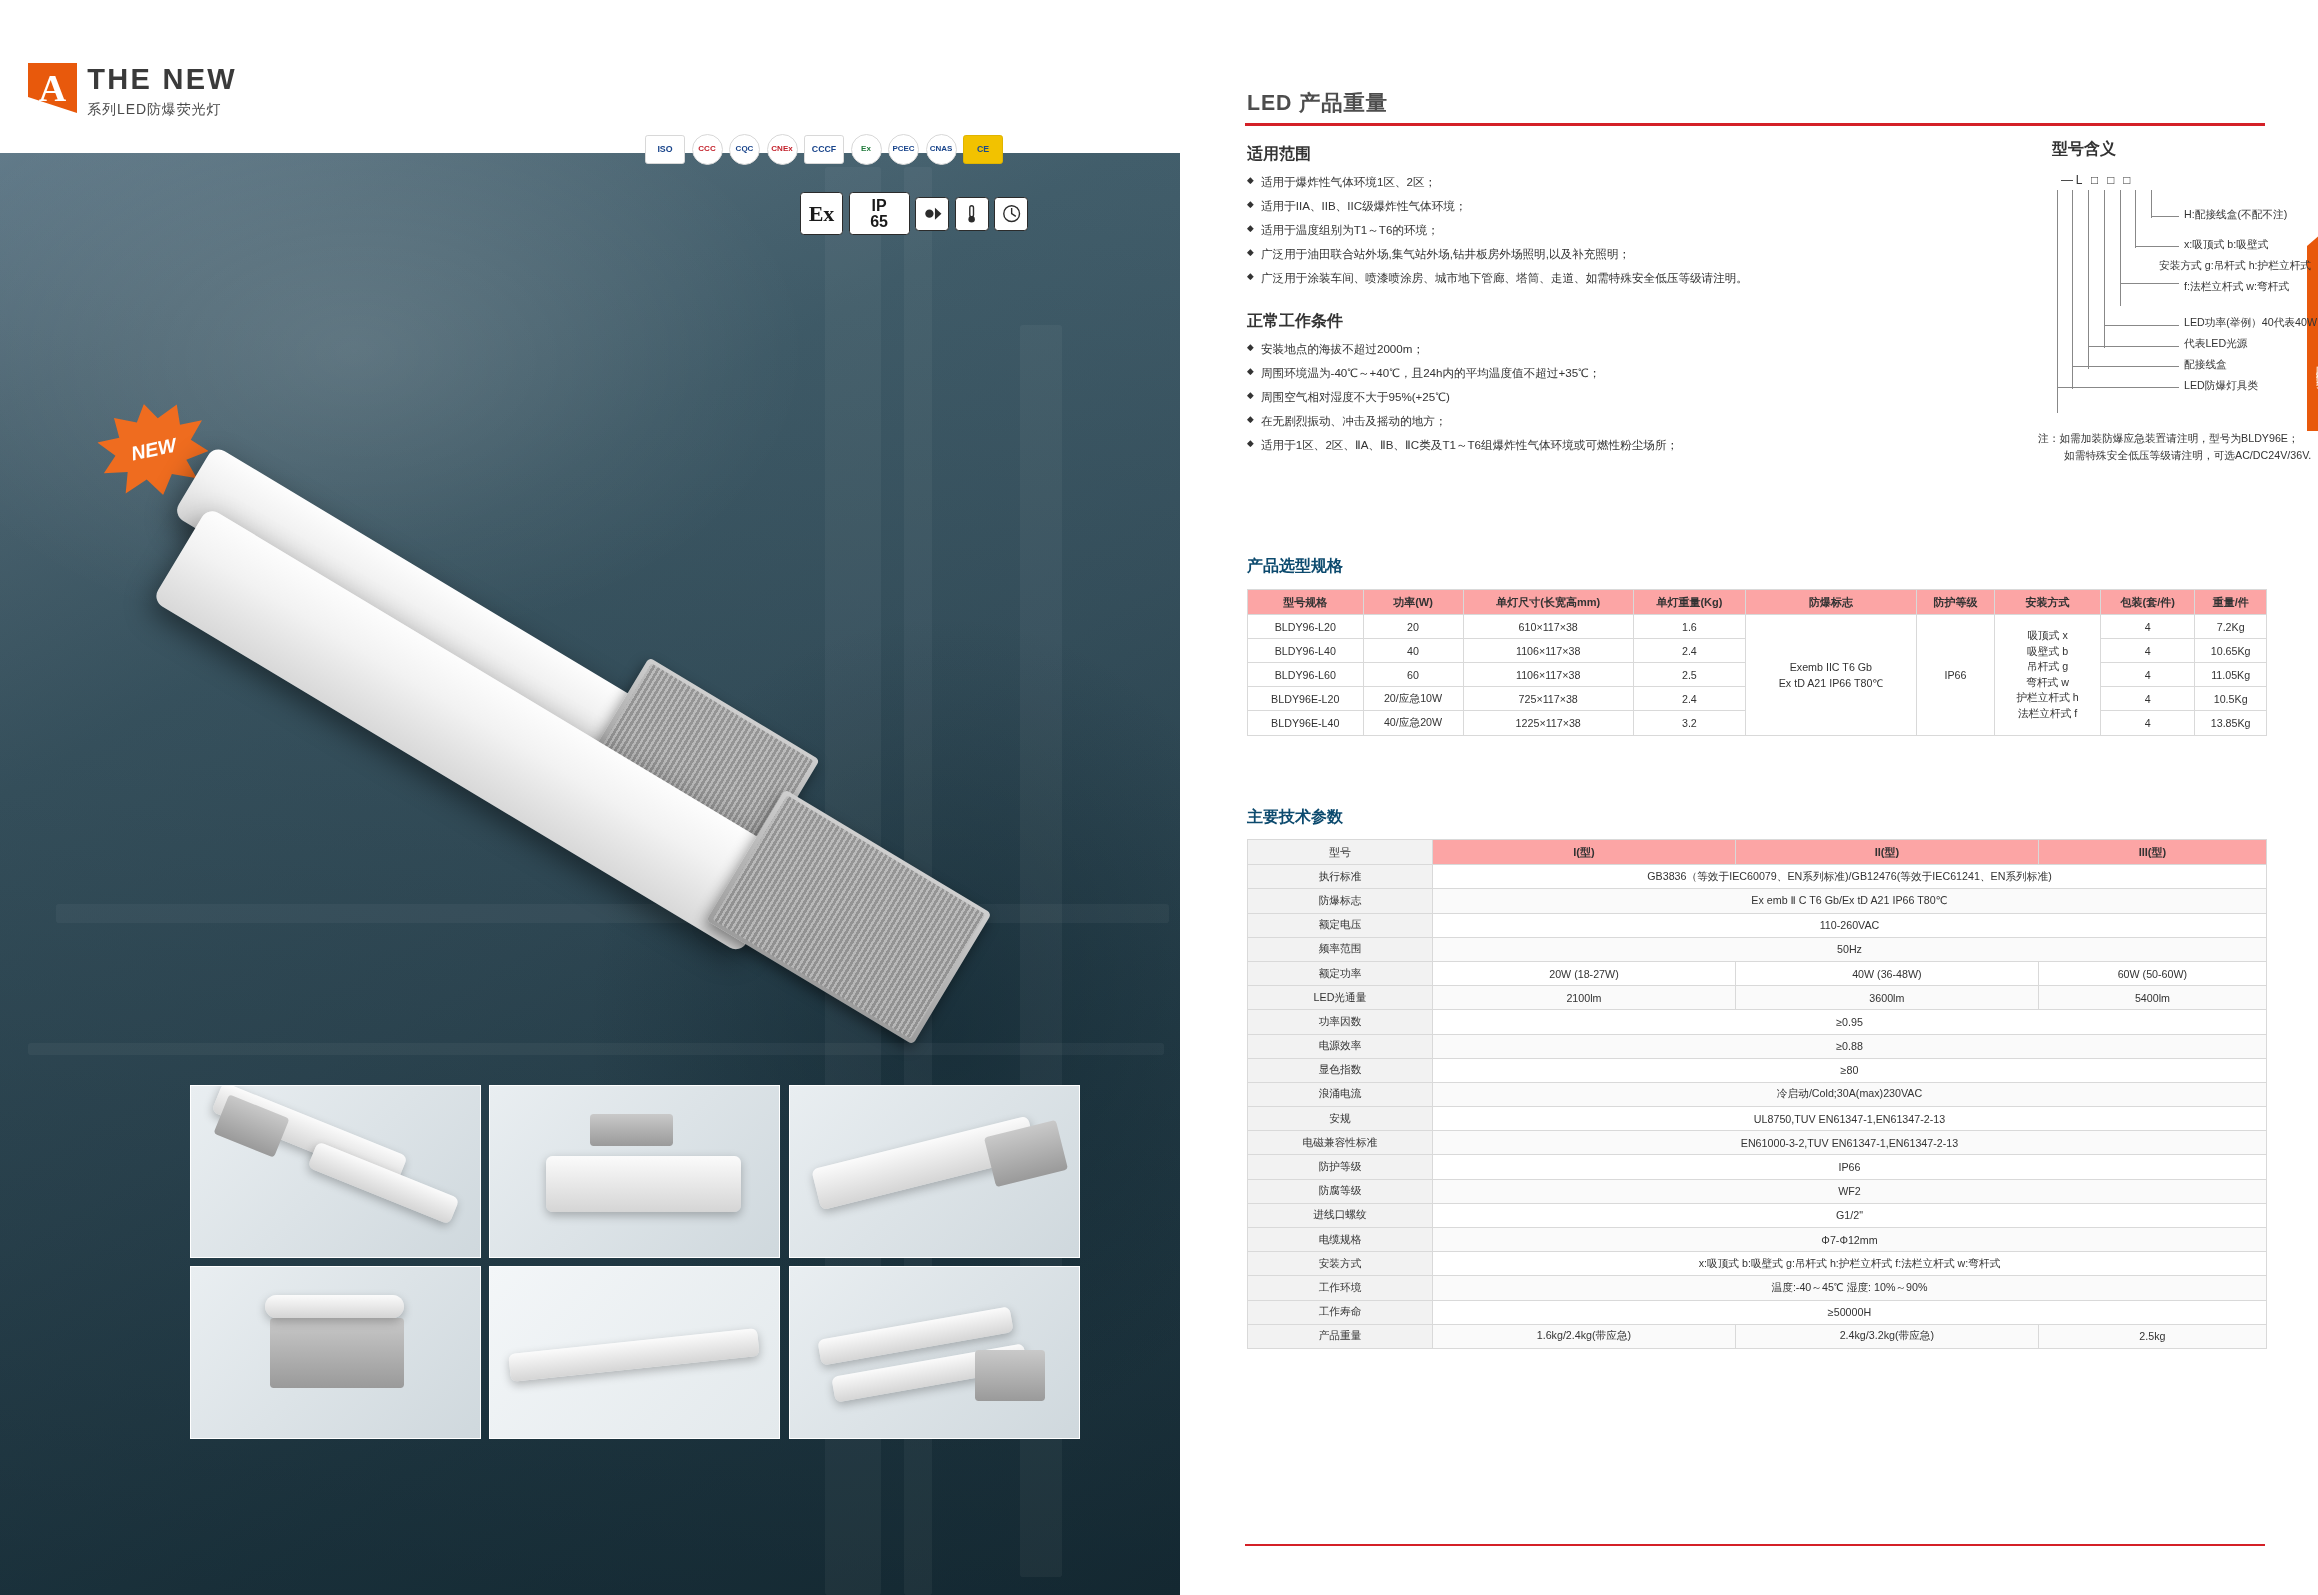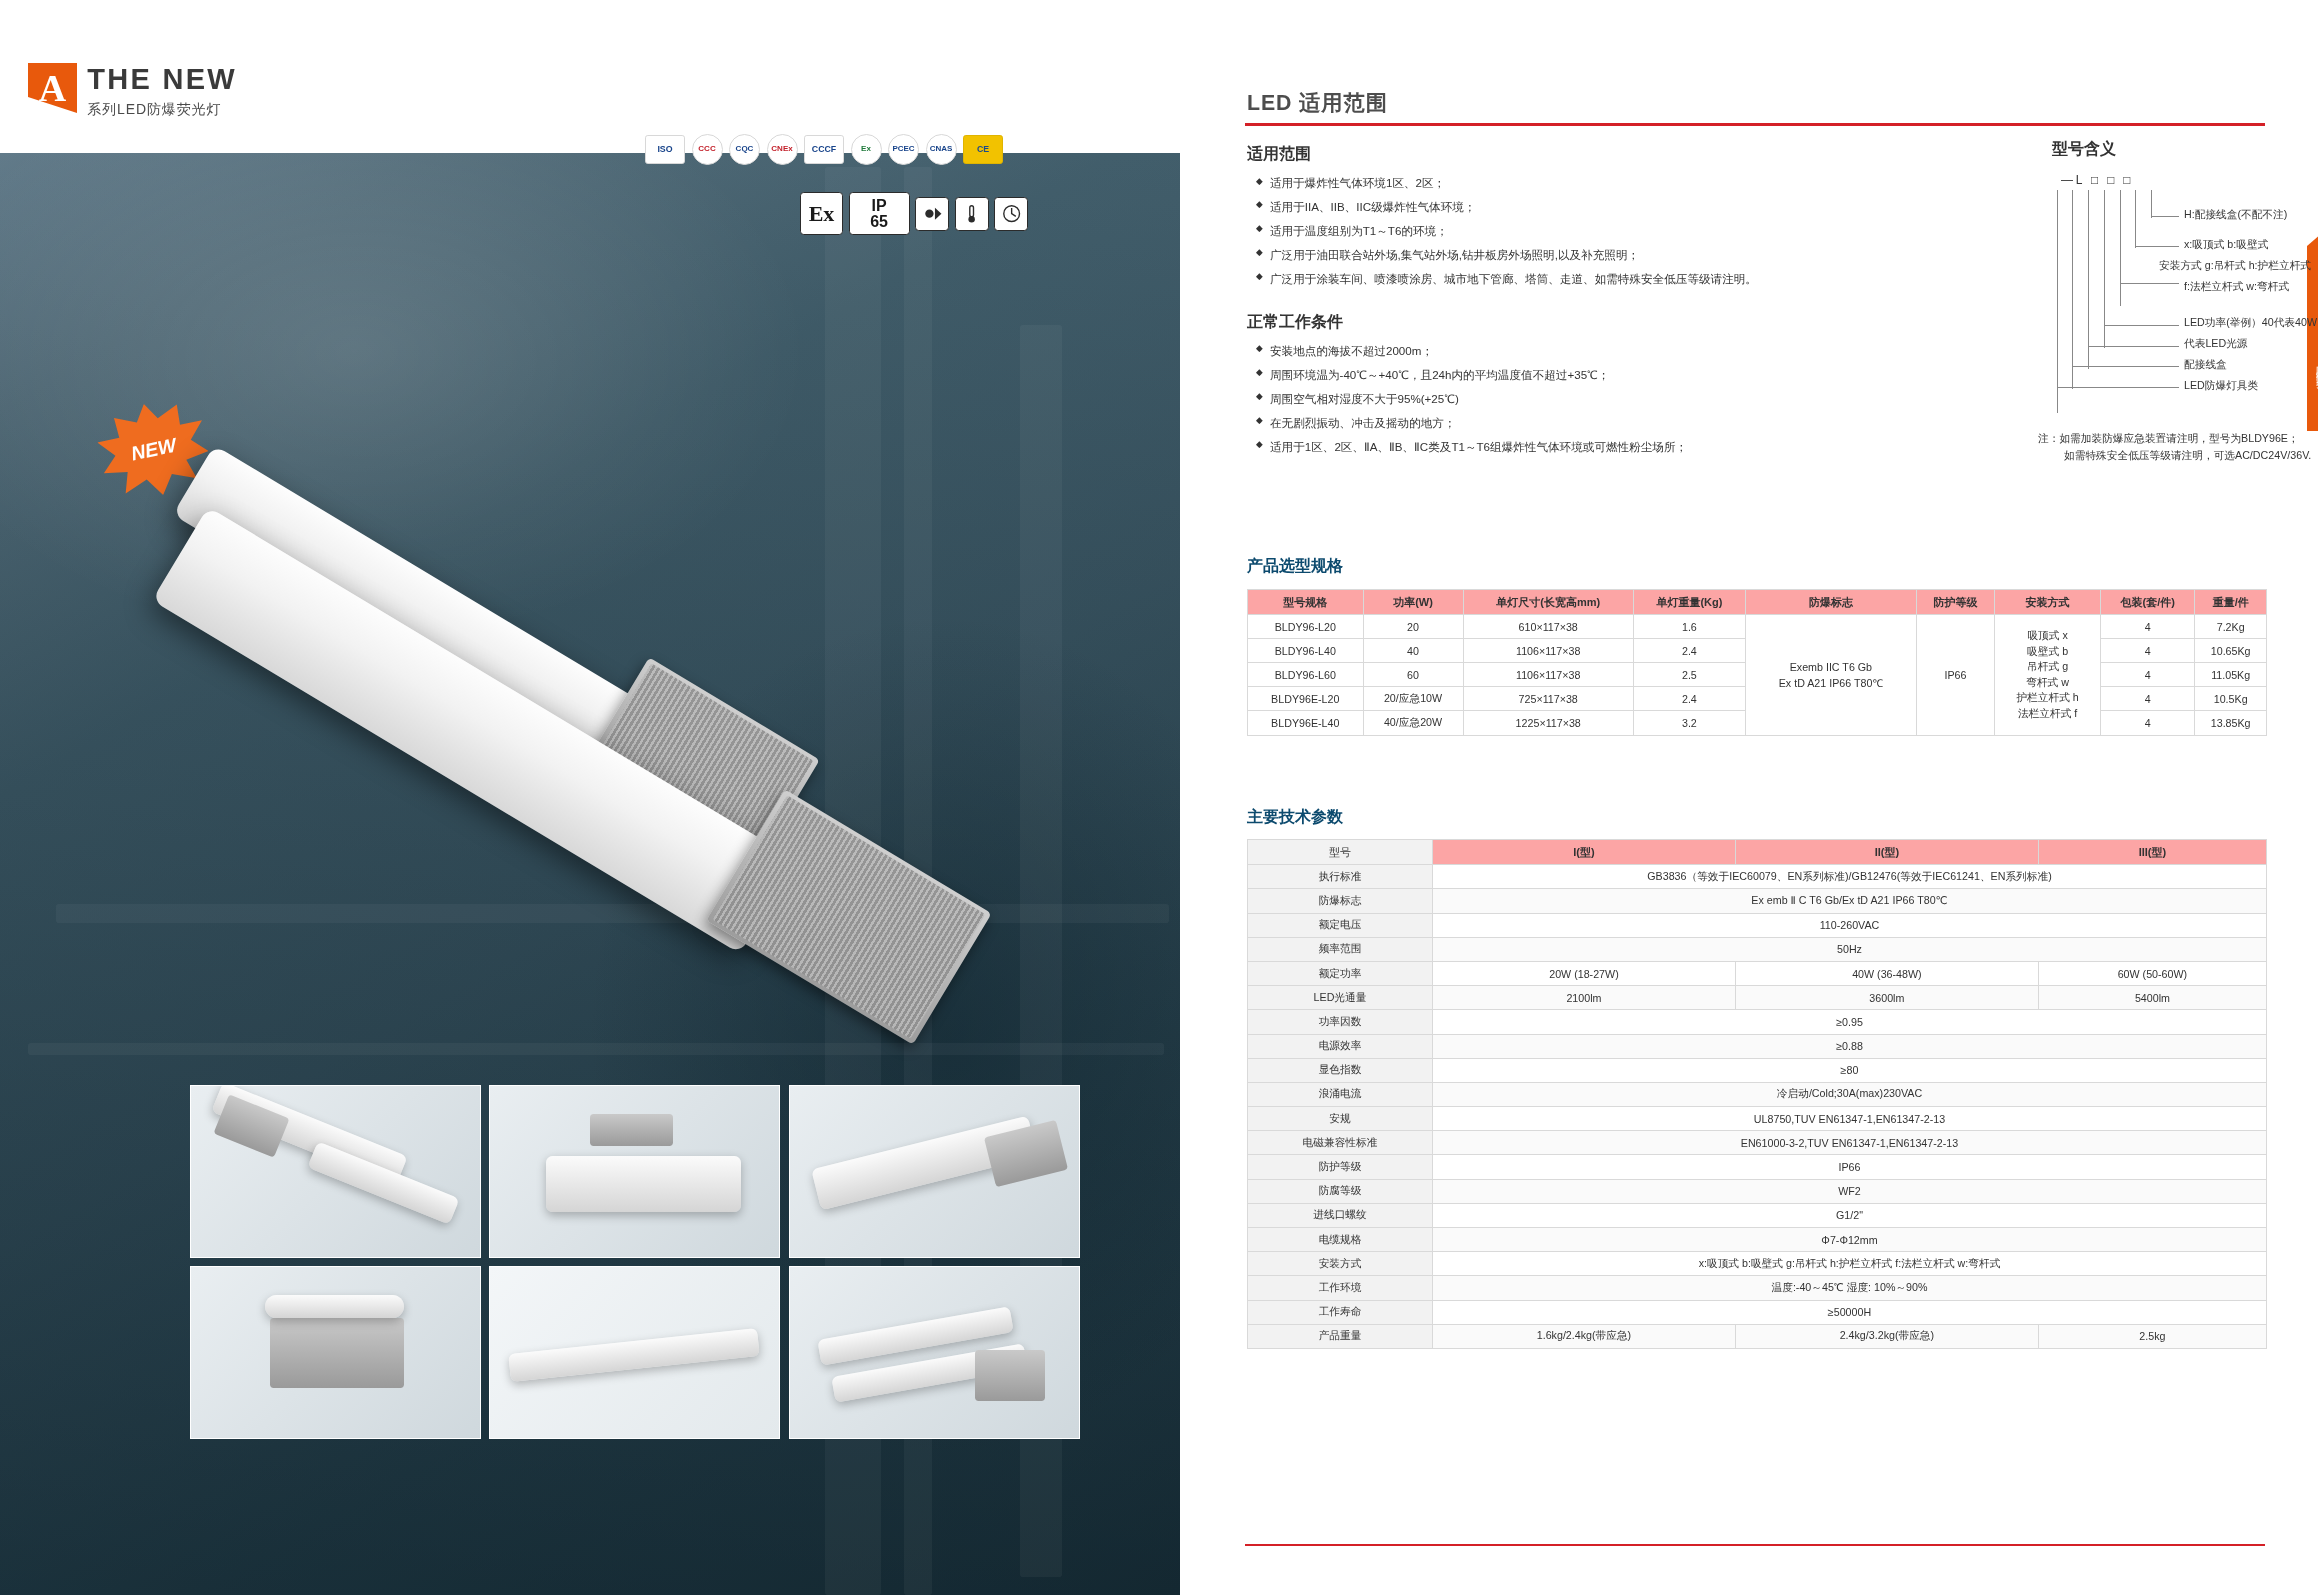--- a/index.html
+++ b/index.html
@@ -141,21 +141,21 @@
     position:absolute; left:67px; top:88px;
     font-size:21.3px; font-weight:bold; color:#4d4d4d; letter-spacing:0.9px;
   }
   #rp-rule {
     position:absolute; left:65px; top:123px; width:1020px; height:2.8px;
     background:#d42027;
   }
   .sec-title {
     font-size:16px; font-weight:bold; color:#333; margin:0 0 8.3px 0;
   }
-  .bullet-list { margin:9px; padding:0; list-style:none; }
+  .bullet-list { margin:0; padding:0; list-style:none; }
   .bullet-list li {
     font-size:11.6px; color:#333; line-height:1.55; margin-bottom:6px;
     padding-left:14px; position:relative;
   }
   .bullet-list li:before {
     content:"◆"; position:absolute; left:0; top:0.5px; font-size:8.8px; color:#333;
   }
   #col-left { position:absolute; left:67px; top:144px; width:529px; }
   #col-right { position:absolute; left:872px; top:139px; width:278px; }
   
@@ -301,21 +301,21 @@
     <div class="thumb">
       <div class="tl-bar" style="left:28px;top:56px;width:195px;height:25.5px;transform:rotate(-10deg);"></div>
       <div class="tl-bar" style="left:42px;top:93px;width:195px;height:25.5px;transform:rotate(-10deg);"></div>
       <div class="tl-head" style="left:185px;top:83px;width:70px;height:51px;"></div>
     </div>
   </div>
 </div>
 
 <div id="right-panel">
 
-  <div id="rp-title">LED 适用范围</div>
+  <div id="rp-title">LED 产品重量</div>
   <div id="rp-rule"></div>
 
   <div id="side-tab">LED防爆灯具类</div>
 
   <div id="col-left">
     <div class="sec-title">适用范围</div>
     <ul class="bullet-list">
       <li>适用于爆炸性气体环境1区、2区；</li>
       <li>适用于IIA、IIB、IIC级爆炸性气体环境；</li>
       <li>适用于温度组别为T1～T6的环境；</li>

